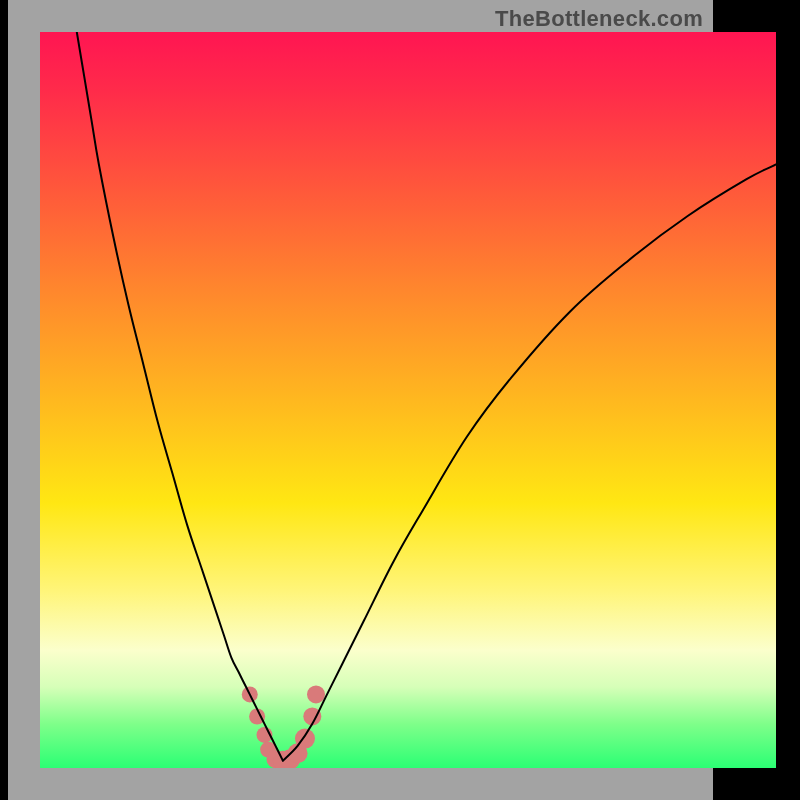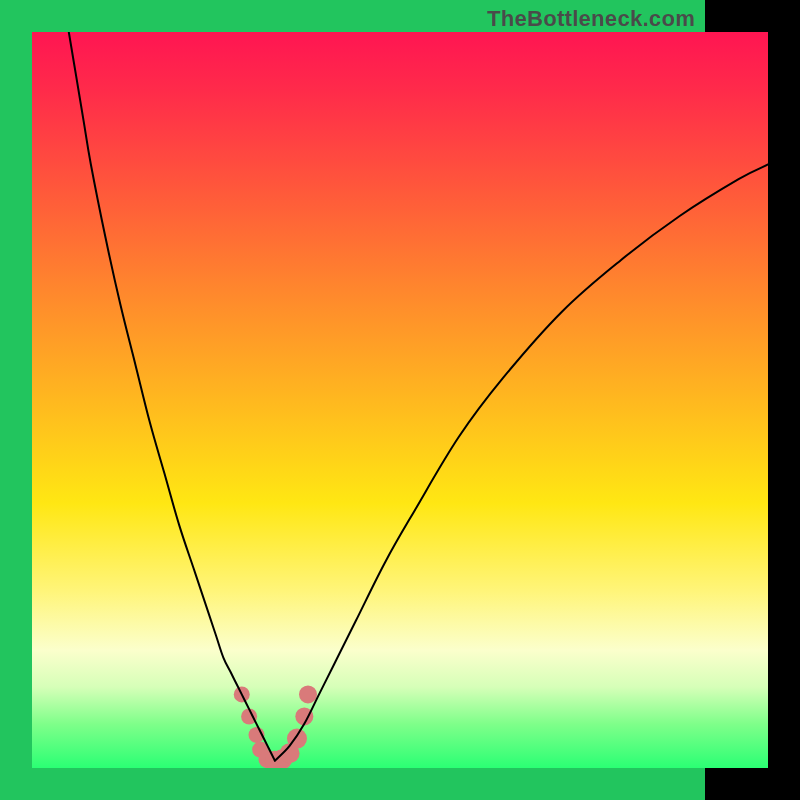--- a/index.html
+++ b/index.html
@@ -6,25 +6,25 @@
     margin: 0;
     padding: 0;
     width: 800px;
     height: 800px;
     background: #000;
     overflow: hidden;
     font-family: Arial, Helvetica, sans-serif;
   }
   .frame {
     position: absolute;
-    left: 0;
+    left: 8px;
     top: 0;
     width: 705px;
     height: 800px;
-    background: #22c55e;
+    background: #a3a3a3;
   }
   .plot-area {
     position: absolute;
     left: 32px;
     top: 32px;
     width: 736px;
     height: 736px;
     overflow: hidden;
   }
   .gradient {

